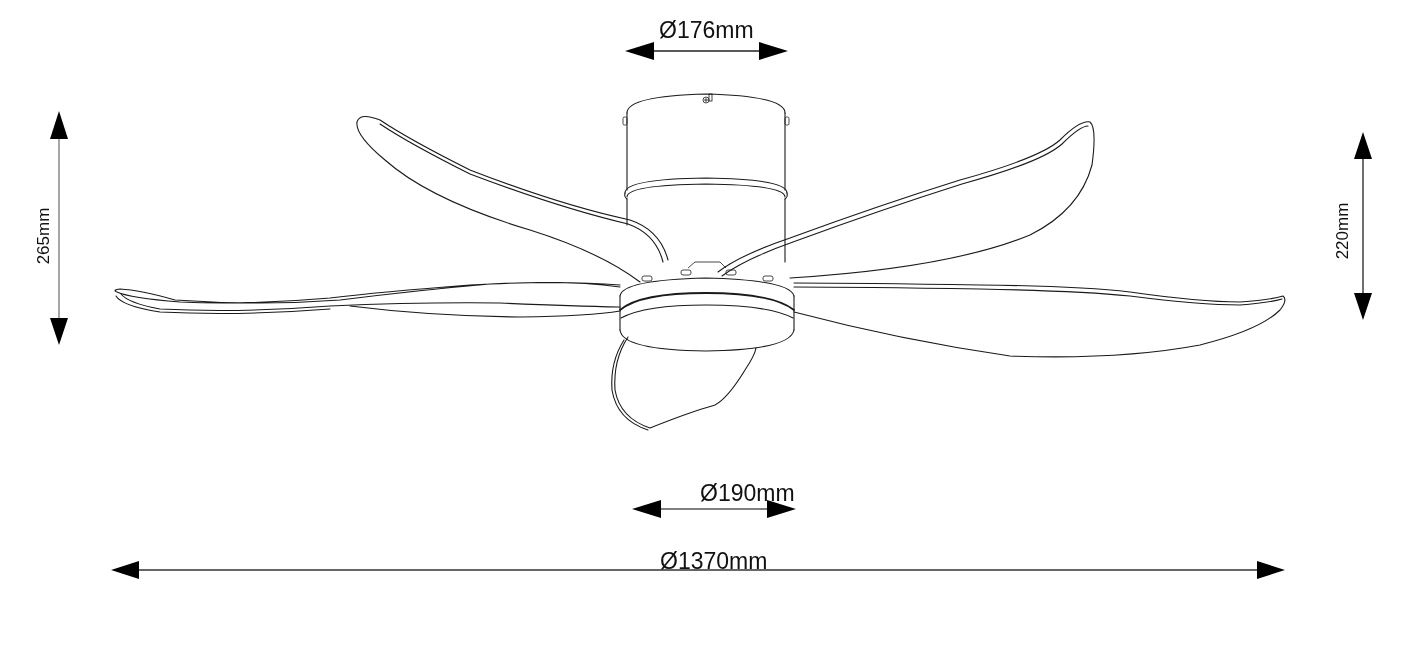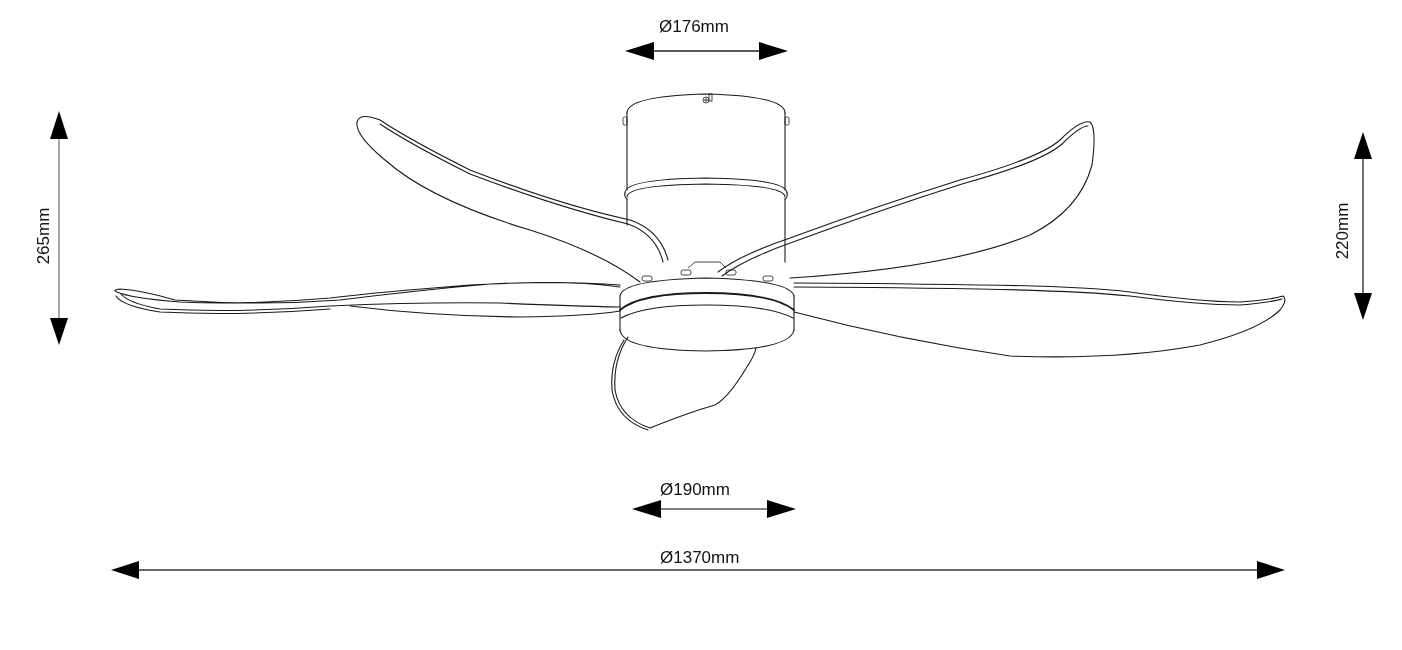--- a/index.html
+++ b/index.html
@@ -2,21 +2,21 @@
 <html><head>
   <meta charset="utf-8">
   <style>
     html, body { margin: 0; padding: 0; background: #ffffff; }
     body { width: 1402px; height: 650px; overflow: hidden; position: relative; font-family: "Liberation Sans", sans-serif; }
     #drawing { position: absolute; left: 0; top: 0; width: 1402px; height: 650px; }
     .line { fill: none; stroke: #1a1a1a; stroke-width: 1.1; stroke-linejoin: round; stroke-linecap: round; }
     .thin { fill: none; stroke: #1a1a1a; stroke-width: 0.8; }
     .dim { stroke: #222; stroke-width: 1.3; fill: none; }
     .arrow { fill: #000; stroke: none; }
-    .label { position: absolute; font-size: 17px; color: #111; white-space: nowrap; font-family: "Liberation Sans", sans-serif; }
+    .label { position: absolute; font-size: 23px; color: #111; white-space: nowrap; font-family: "Liberation Sans", sans-serif; }
     .vlabel { position: absolute; font-size: 17px; color: #111; white-space: nowrap; transform: rotate(-90deg); transform-origin: center center; font-family: "Liberation Sans", sans-serif; }
   </style>
 </head>
 <body>
 
 <svg id="drawing" viewBox="0 0 1402 650" xmlns="http://www.w3.org/2000/svg">
   <defs></defs>
 
   <g>
     <line class="dim" x1="650" y1="51" x2="762" y2="51"></line>
@@ -114,16 +114,16 @@
     <path class="line" d="M350,306 Q430,316 520,317 Q590,316 620,311"></path>
   </g>
 
   <g>
     <path class="line" d="M794,283 Q860,283 980,285 Q1080,286 1130,292 Q1200,302 1240,302 Q1270,300 1283,296 Q1288,300 1280,310 Q1260,330 1200,345 Q1120,360 1010,356 Q900,340 794,312"></path>
     <path class="line" d="M794,287 Q860,287 980,289 Q1080,291 1130,296 Q1200,305 1240,305 Q1268,303 1282,299"></path>
   </g>
 </svg>
 
 <div class="label" style="left:659px; top:17px;">Ø176mm</div>
-<div class="label" style="left:660px; top:480px;">Ø190mm</div>
+<div class="label" style="left:700px; top:480px;">Ø190mm</div>
 <div class="label" style="left:660px; top:548px;">Ø1370mm</div>
 <div class="vlabel" style="left:14px; top:226px; width:60px; height:20px; line-height:20px; text-align:center;">265mm</div>
 <div class="vlabel" style="left:1313px; top:221px; width:60px; height:20px; line-height:20px; text-align:center;">220mm</div>
 
 </body></html>

